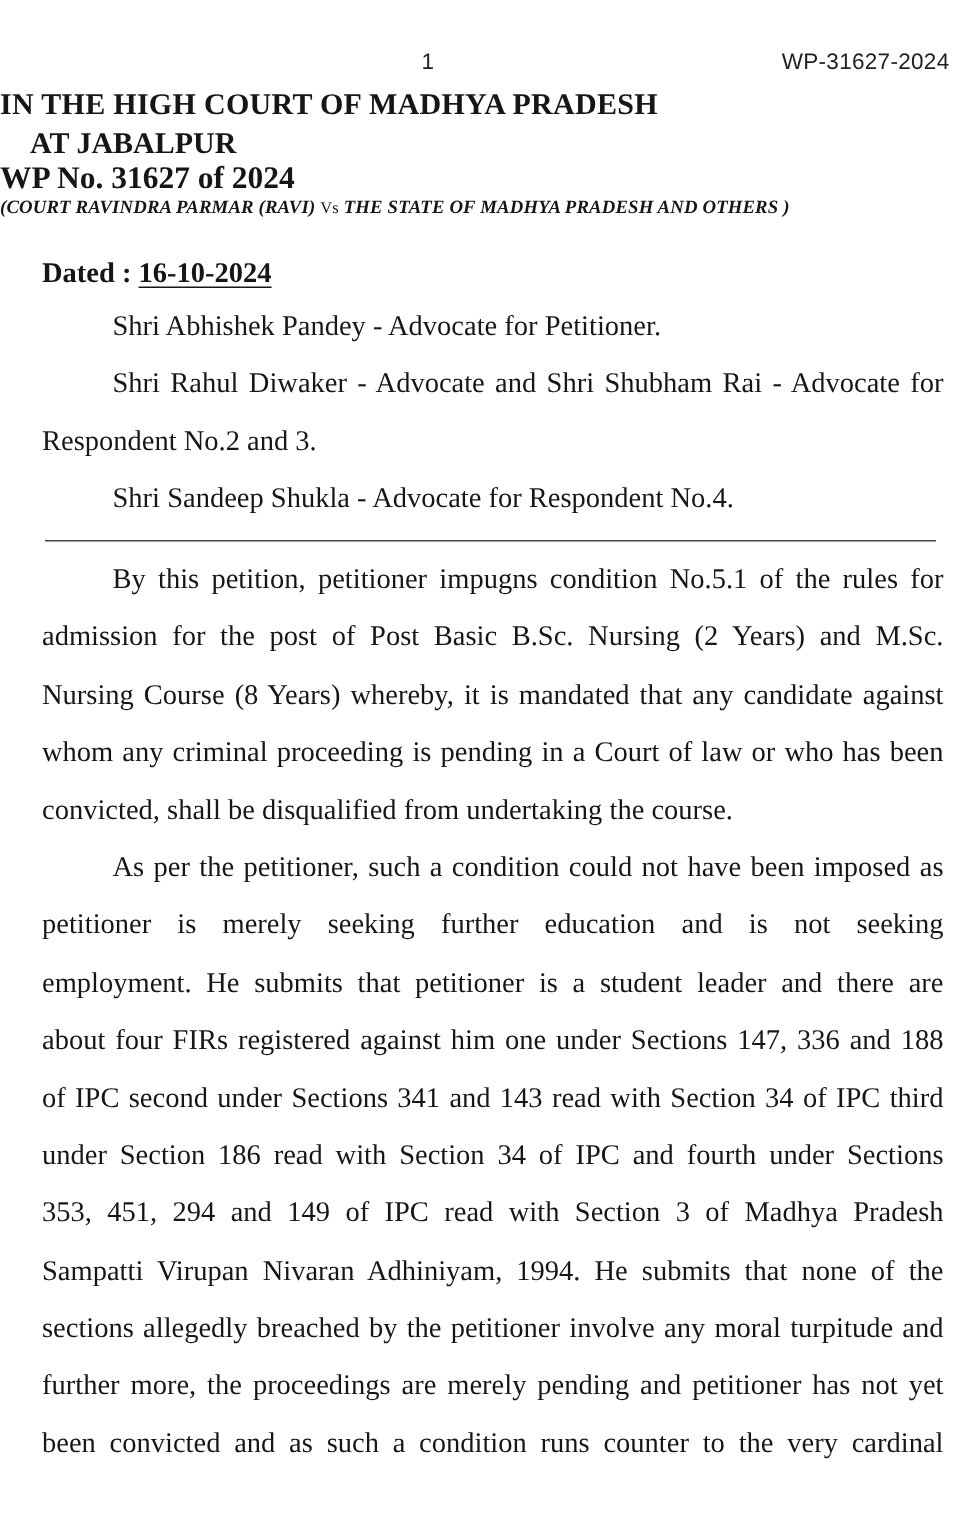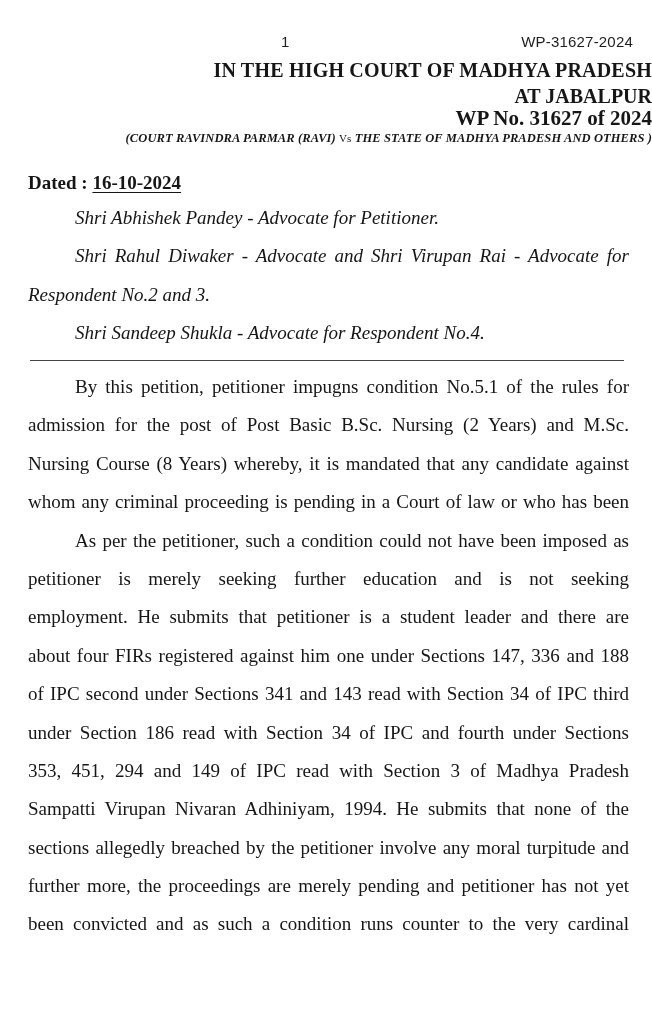--- a/index.html
+++ b/index.html
@@ -11,33 +11,33 @@
   }
   
   .toprow {
     position:absolute; top:33px; left:0; width:652px; height:20px;
     font-family:"Liberation Sans", sans-serif; font-size:15px; color:#1f1f1f;
   }
   .pagenum  { position:absolute; left:281px; top:0; }
   .caseref  { position:absolute; right:19px; top:0; letter-spacing:0.2px; }
 
   
-  .titleblock { position:absolute; top:55px; left:0; width:652px; text-align:right; font-weight:bold; }
+  .titleblock { position:absolute; top:55px; left:0; width:652px; text-align:left; font-weight:bold; }
   .t1 { font-size:20px; line-height:30px; letter-spacing:0.2px; }
   .t2 { font-size:20px; line-height:22px;margin-left:20px; }
   .t3 { font-size:21px; line-height:23px; }
   .t4 { font-size:12.5px; line-height:17px; font-style:italic; letter-spacing:0.1px; }
   .t4 .vs { font-size:11px; font-weight:normal; font-style:normal; }
 
   
   .dated { position:absolute; top:172px; left:28px; font-size:19px; font-weight:700; }
   .dated .dval { text-decoration:underline; text-underline-offset:3px; }
 
   
-  .appearances { position:absolute; top:199px; left:28px; width:601px;font-style:italic; }
+  .appearances { position:absolute; top:199px; left:28px; width:601px; }
   .appearances .aline {
     height:38.4px; line-height:38.4px; font-size:19px; white-space:nowrap;
   }
   .ind   { text-indent:47px; }
   .just  { text-align:justify; text-align-last:justify; }
 
   
   .divider {
     position:absolute; top:360px; left:30px; width:594px; height:0;
     border-top:1.5px solid #434343;
@@ -72,32 +72,33 @@
     </div>
   </div>
 
   <div class="dated">
     <span>Dated :</span>
     <span class="dval">16-10-2024</span>
   </div>
 
   <div class="appearances">
     <div class="aline ind">Shri Abhishek Pandey - Advocate for Petitioner.</div>
-    <div class="aline ind just">Shri Rahul Diwaker - Advocate and Shri Virupan Rai - Advocate for</div>
+    <div class="aline ind just">Shri Rahul Diwaker - Advocate and Shri Shubham Rai - Advocate for</div>
     <div class="aline">Respondent No.2 and 3.</div>
     <div class="aline ind">Shri Sandeep Shukla - Advocate for Respondent No.4.</div>
   </div>
 
   <div class="divider"></div>
 
   <div class="orderbody">
     <div class="bline ind">By this petition, petitioner impugns condition No.5.1 of the rules for</div>
     <div class="bline">admission for the post of Post Basic B.Sc. Nursing (2 Years) and M.Sc.</div>
     <div class="bline">Nursing Course (8 Years) whereby, it is mandated that any candidate against</div>
     <div class="bline">whom any criminal proceeding is pending in a Court of law or who has been</div>
+    <div class="bline plain">convicted, shall be disqualified from undertaking the course.</div>
 
     <div class="bline ind">As per the petitioner, such a condition could not have been imposed as</div>
     <div class="bline">petitioner is merely seeking further education and is not seeking</div>
     <div class="bline">employment. He submits that petitioner is a student leader and there are</div>
     <div class="bline">about four FIRs registered against him one under Sections 147, 336 and 188</div>
     <div class="bline">of IPC second under Sections 341 and 143 read with Section 34 of IPC third</div>
     <div class="bline">under Section 186 read with Section 34 of IPC and fourth under Sections</div>
     <div class="bline">353, 451, 294 and 149 of IPC read with Section 3 of Madhya Pradesh</div>
     <div class="bline">Sampatti Virupan Nivaran Adhiniyam, 1994. He submits that none of the</div>
     <div class="bline">sections allegedly breached by the petitioner involve any moral turpitude and</div>

